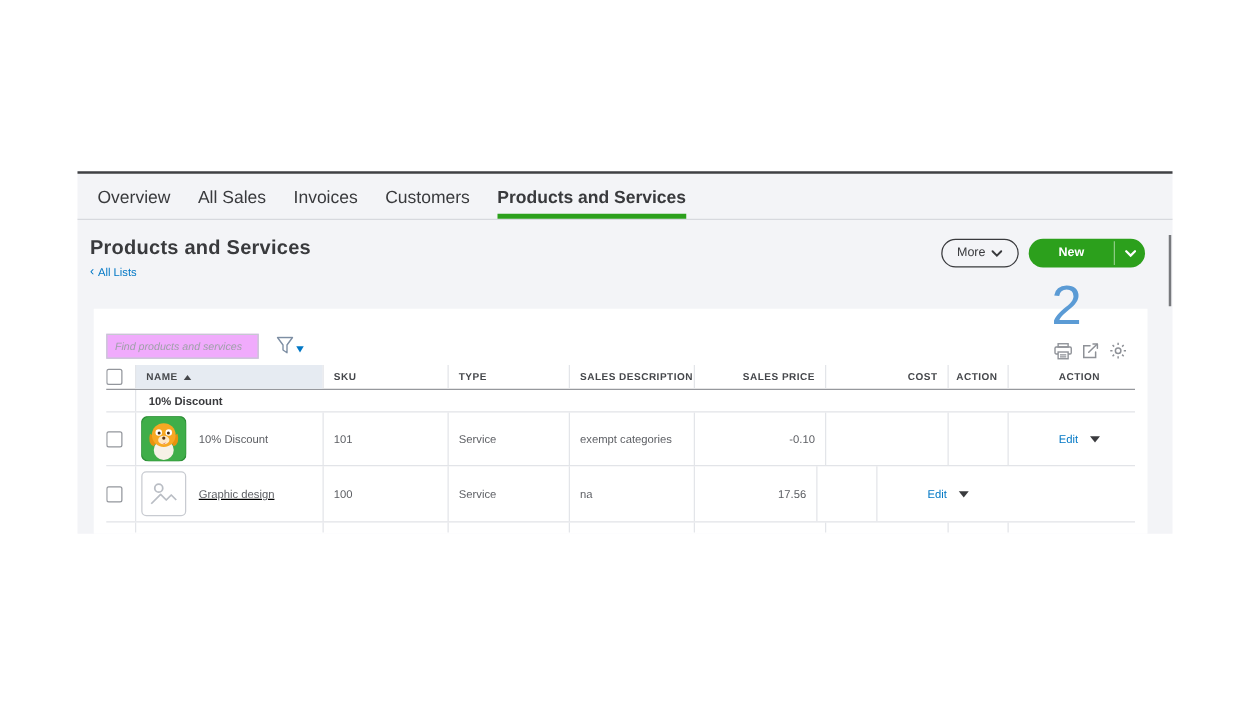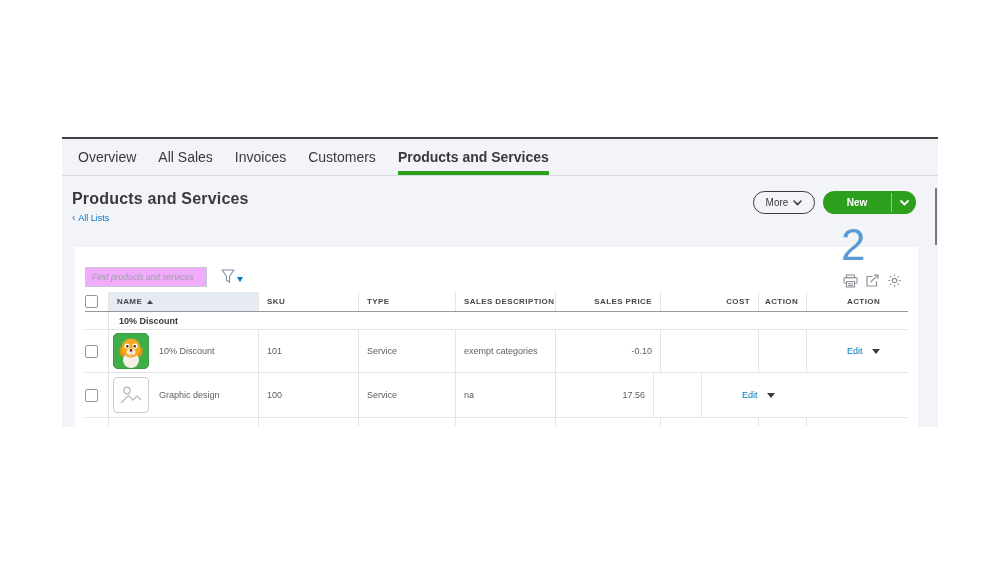--- a/index.html
+++ b/index.html
@@ -225,21 +225,21 @@
         <div class="c c-action bl">
           <span class="edit-link">Edit</span>
           <span class="edit-caret"></span>
         </div>
       </div>
 
       <div class="trow r2">
         <div class="c c-cb">
             <span class="checkbox"></span>
           </div>
-        <div class="c c-name bl" style="padding-left:4px;">
+        <div class="c c-name bl" style="padding-left:4px;text-decoration:underline;">
           <div class="namewrap">
             <span class="thumb-placeholder">
               <svg width="24" height="24" viewBox="0 0 24 24">
                   <circle cx="8" cy="7.5" r="3.2" fill="none" stroke="#b9bdc4" stroke-width="1.4"></circle>
                   <path d="M2 20 L9.5 12.5 L14 17 L18 13 L22 17" fill="none" stroke="#b9bdc4" stroke-width="1.4" stroke-linejoin="round"></path>
                 </svg>
             </span>
             <span class="cellvalue">Graphic design</span>
           </div>
         </div>

